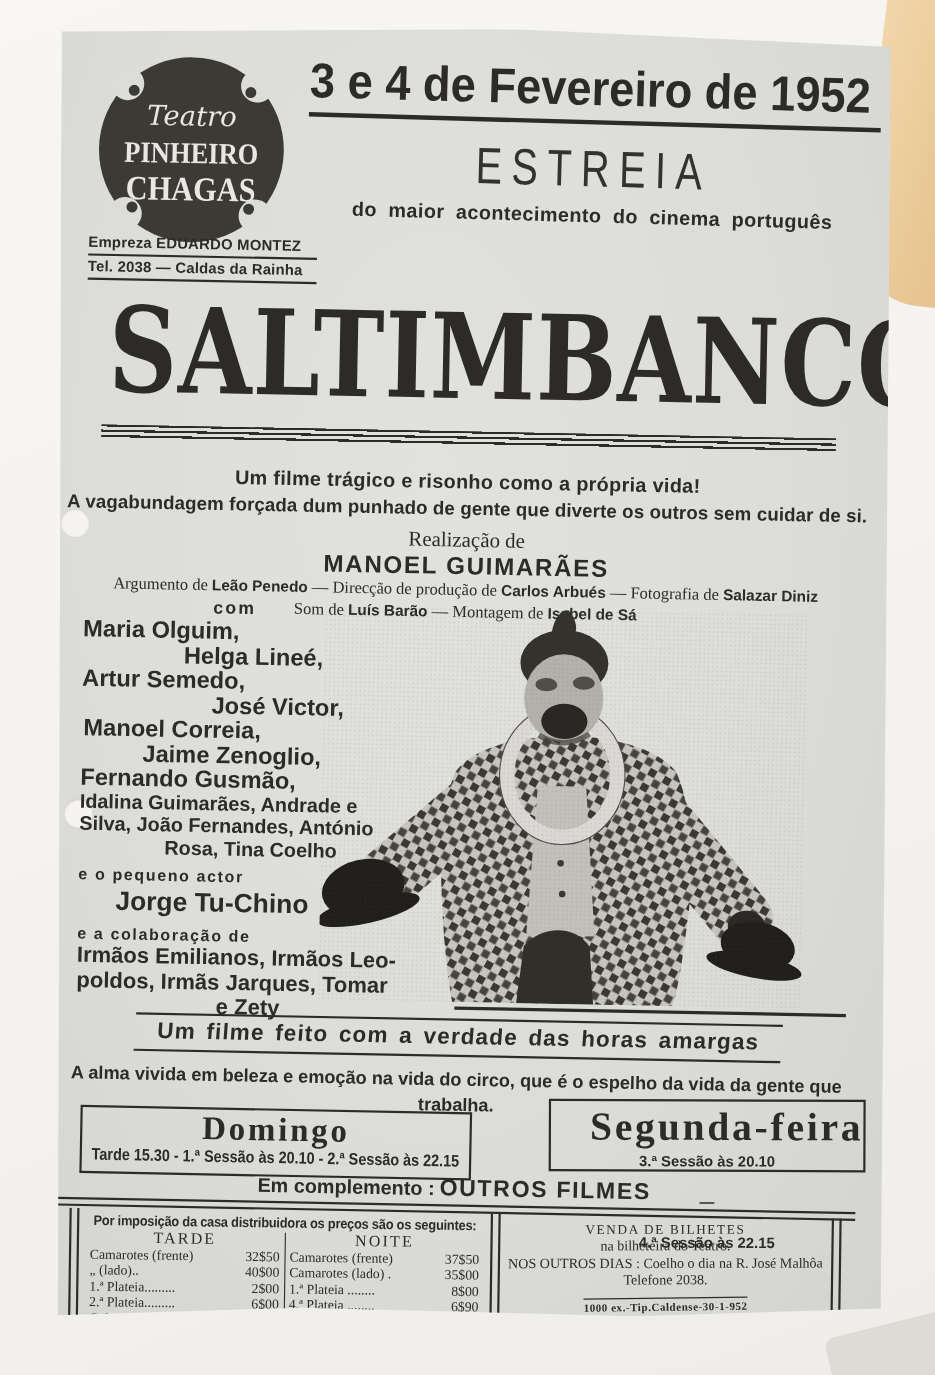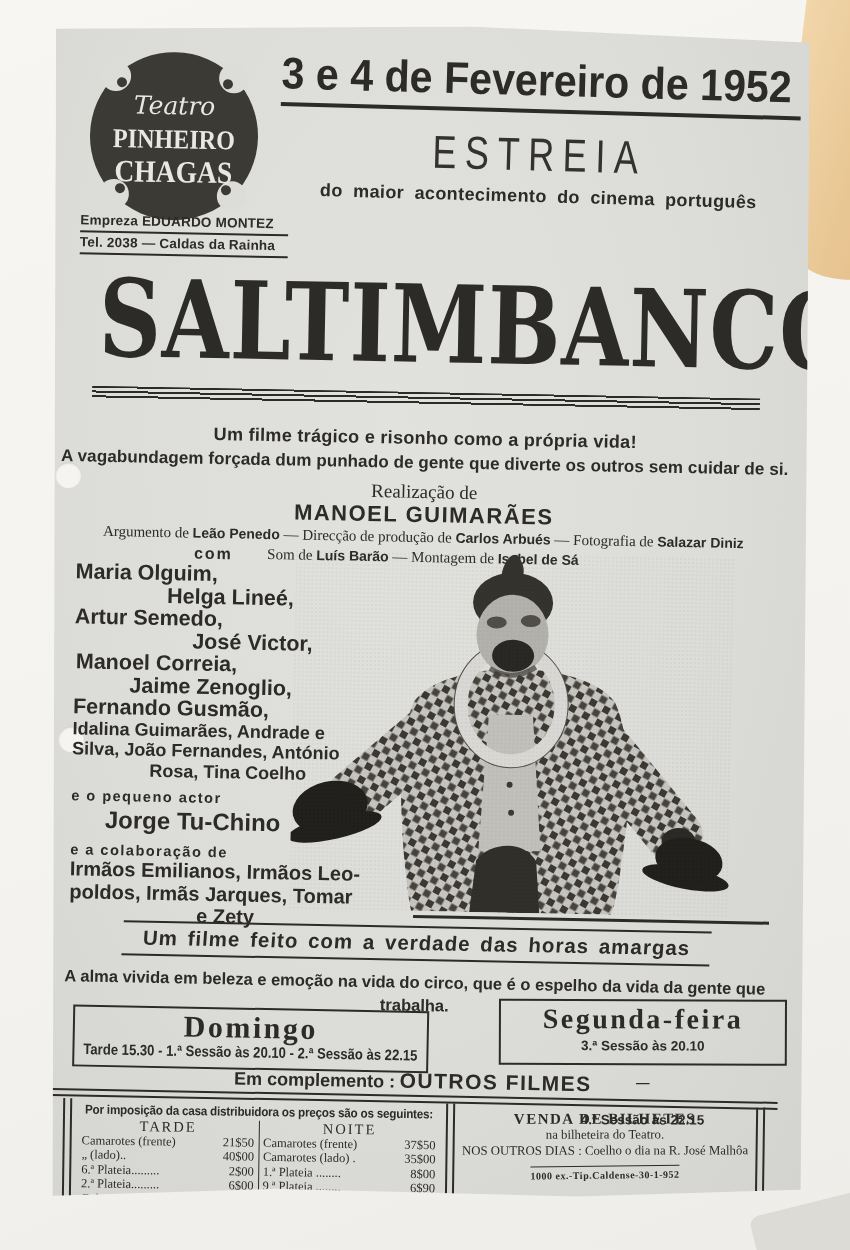--- a/index.html
+++ b/index.html
@@ -62,42 +62,42 @@
   .banner{left:84px;top:895px;width:588px;border-top:2.5px solid #2d2b27;border-bottom:2.5px solid #2d2b27;
           padding:3px 0 4px;text-align:center;font-weight:bold;font-size:20.5px;letter-spacing:1px;
           word-spacing:3px;transform:skewX(-3deg);}
   .descr{left:12px;right:12px;top:940px;text-align:center;font-weight:bold;font-size:16.5px;line-height:1.4;}
   
   .box{border:2.5px solid #2d2b27;text-align:center;}
   .box-sun{left:36px;top:980px;width:352px;height:58px;}
   .box-mon{left:462px;top:964px;width:284px;height:62px;transform:rotate(-0.9deg);}
   .box-title{font-family:"Liberation Serif",serif;font-weight:bold;letter-spacing:2.5px;}
   .box-sun .box-title{font-size:30px;margin-top:1px;}
-  .box-mon .box-title{font-size:28px;margin-top:2px;}
+  .box-mon .box-title{font-size:36px;margin-top:2px;text-align:right;}
   .sessions{font-weight:bold;font-size:13.5px;white-space:nowrap;transform:scale(0.97,1.12);}
   .mon-row{display:flex;justify-content:flex-start;gap:22px;font-weight:bold;font-size:13.5px;margin-top:3px;flex-direction:column;}
   
   .complement{left:0;right:0;top:1038px;text-align:center;}
   .comp-label{font-weight:bold;font-size:18px;}
   .comp-value{font-weight:bold;font-size:21px;letter-spacing:1.5px;}
   .dbl{border-top:2.2px solid #2d2b27;border-bottom:2.2px solid #2d2b27;}
   .bottom-rule{left:14px;right:12px;top:1064px;height:4px;}
   .bottom-row{left:28px;top:1072px;width:702px;height:100px;display:flex;transform:rotate(-0.3deg);}
   .vbar{width:5px;border-left:2px solid #2d2b27;border-right:2px solid #2d2b27;align-self:stretch;}
   .prices{width:362px;padding:4px 6px 0;}
   .prices-note{font-weight:bold;font-size:12px;text-align:center;letter-spacing:-0.2px;
                transform:scale(0.97,1.05);white-space:nowrap;}
   .price-cols{display:flex;margin-top:2px;}
   .price-col{flex:1;font-family:"Liberation Serif",serif;font-size:12.5px;line-height:14.5px;padding:0 4px;}
   .price-col.left{border-right:1.5px solid #2d2b27;}
   .col-hdr{text-align:center;font-size:14.5px;letter-spacing:2px;}
   .prow{display:flex;justify-content:space-between;white-space:nowrap;}
   .tickets{flex:1;font-family:"Liberation Serif",serif;text-align:center;padding-top:5px;
            transform:rotate(-0.9deg);}
-  .tickets-title{font-size:15px;letter-spacing:1.5px;font-weight:bold;}
+  .tickets-title{font-size:12px;letter-spacing:1.5px;}
   .tline{font-size:12.8px;line-height:15.5px;}
   .imprint{display:inline-block;margin-top:7px;border-top:1.2px solid #2d2b27;padding-top:3px;
            font-size:10px;font-weight:bold;letter-spacing:.5px;transform:rotate(-0.6deg);}
 </style>
 </head>
 <body>
 
 <div class="abs beige"></div>
 <div class="abs corner-shadow"></div>
 
@@ -247,28 +247,28 @@
 
     <div class="abs bottom-row">
       <div class="vbar"></div>
       <div class="prices">
         <div class="prices-note">Por imposição da casa distribuidora os preços são os seguintes:</div>
         <div class="price-cols">
           <div class="price-col left">
             <div class="col-hdr">TARDE</div>
             <div class="prow">
                 <span>Camarotes (frente)</span>
-                <span>21$50</span>
+                <span>32$50</span>
               </div>
             <div class="prow">
                 <span>„  (lado)..</span>
                 <span>40$00</span>
               </div>
             <div class="prow">
-                <span>6.ª Plateia.........</span>
+                <span>1.ª Plateia.........</span>
                 <span>2$00</span>
               </div>
             <div class="prow">
                 <span>2.ª Plateia.........</span>
                 <span>6$00</span>
               </div>
             <div class="prow">
                 <span>Galeria ...........</span>
                 <span>3$00</span>
               </div>
@@ -281,34 +281,35 @@
               </div>
             <div class="prow">
                 <span>Camarotes (lado) .</span>
                 <span>35$00</span>
               </div>
             <div class="prow">
                 <span>1.ª Plateia ........</span>
                 <span>8$00</span>
               </div>
             <div class="prow">
-                <span>9.ª Plateia ........</span>
+                <span>4.ª Plateia ........</span>
                 <span>6$90</span>
               </div>
             <div class="prow">
                 <span>Galeria... ........</span>
                 <span>3$50</span>
               </div>
           </div>
         </div>
       </div>
       <div class="vbar"></div>
       <div class="tickets">
         <div class="tickets-title">VENDA DE BILHETES</div>
         <div class="tline">na bilheteira do Teatro.</div>
         <div class="tline">NOS OUTROS DIAS : Coelho o dia na R. José Malhôa</div>
+        <div class="tline">Telefone 2038.</div>
         <div class="imprint">1000 ex.-Tip.Caldense-30-1-952</div>
       </div>
       <div class="vbar"></div>
     </div>
 
   </div>
 </div>
 
 </body></html>

